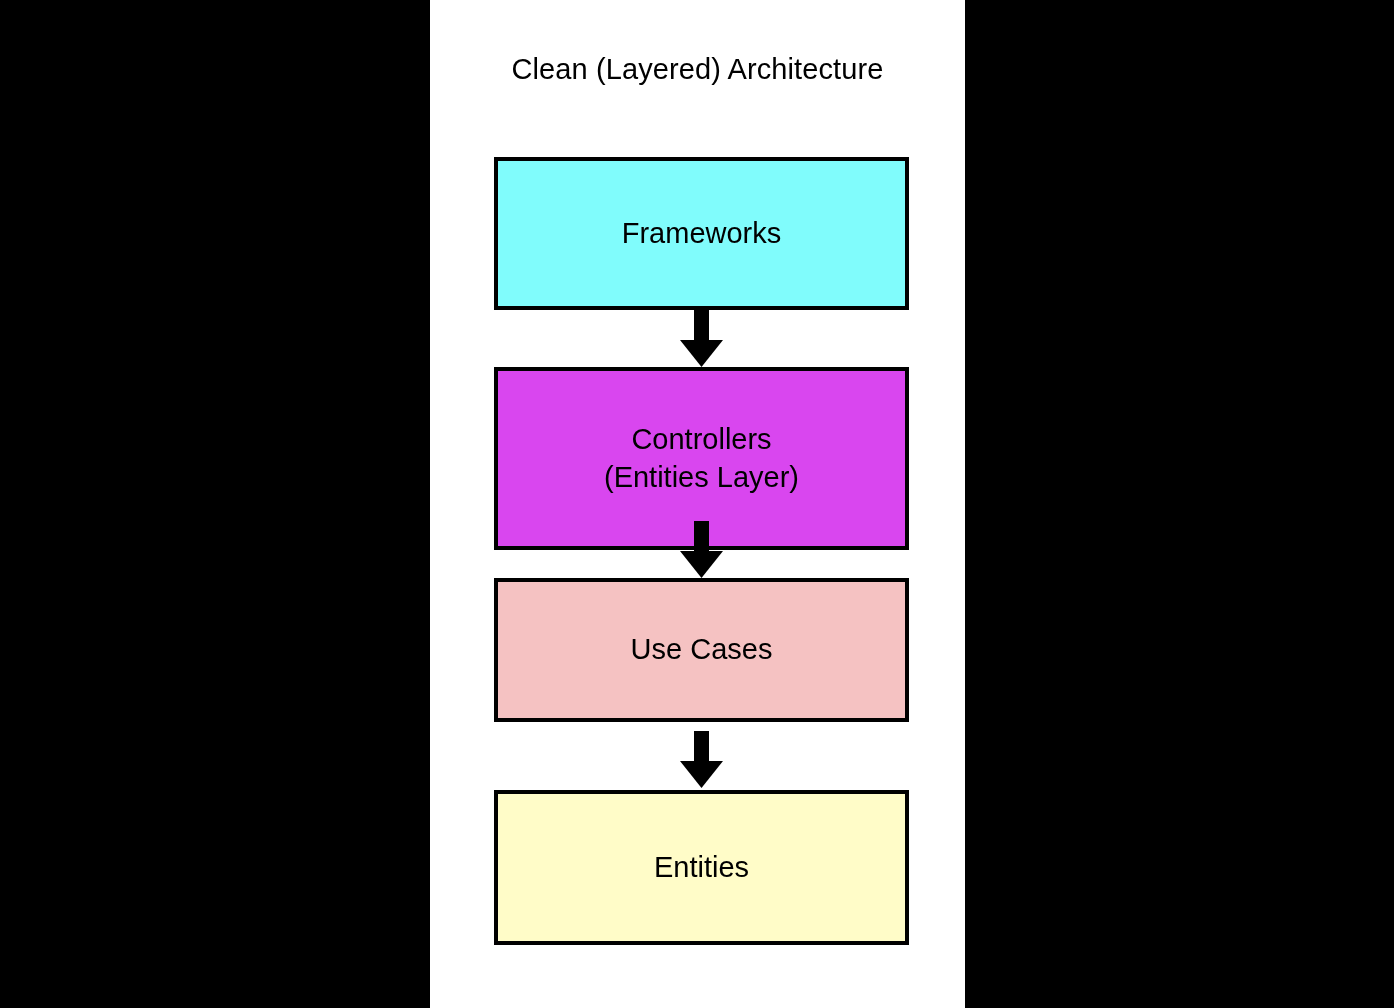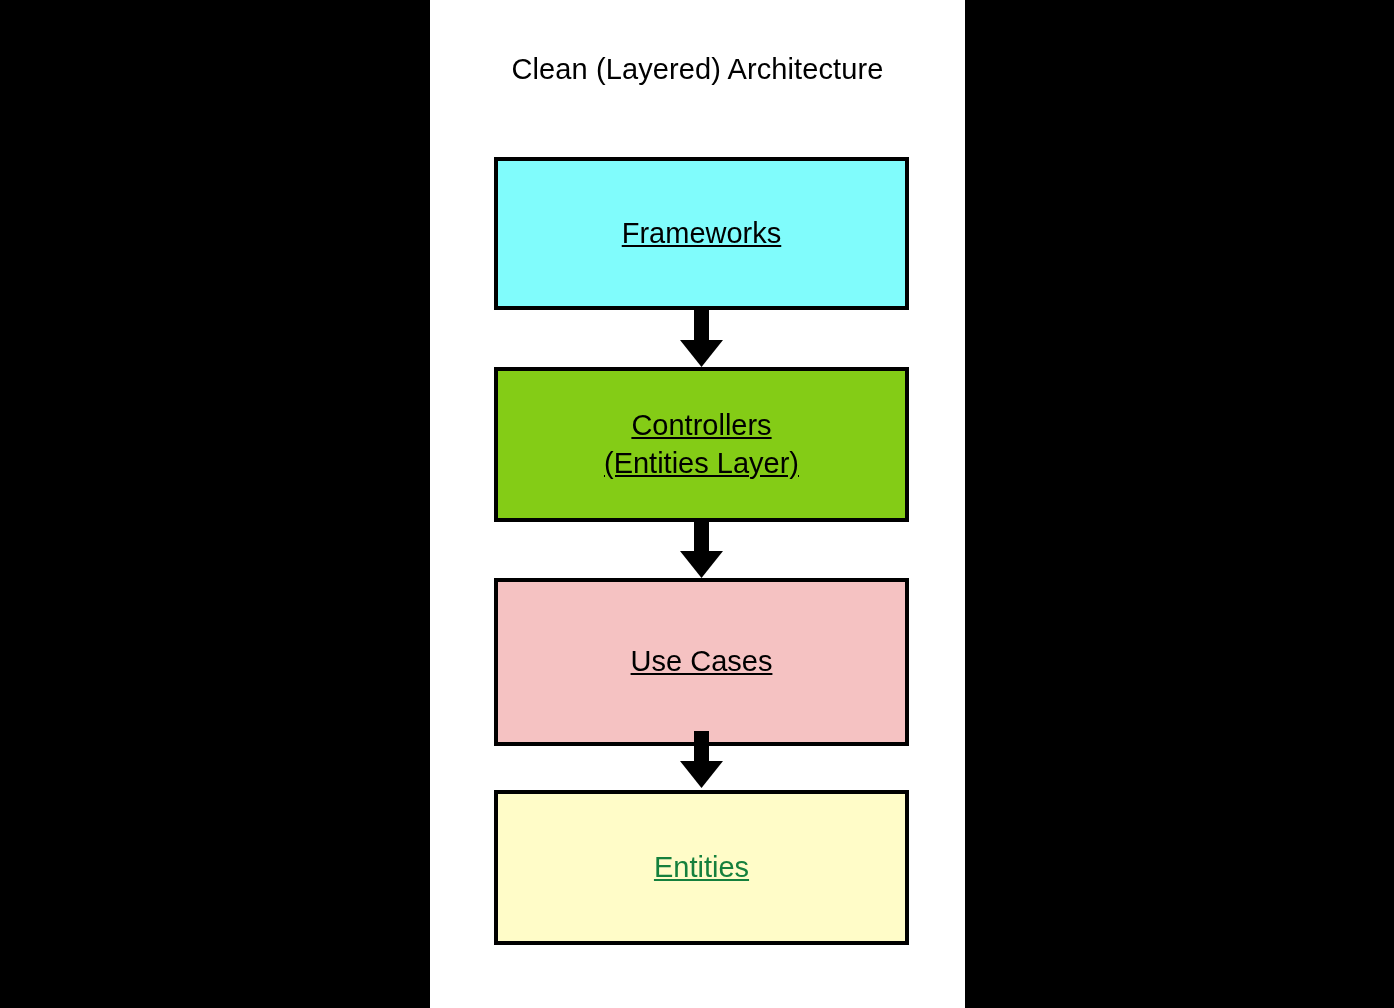--- a/index.html
+++ b/index.html
@@ -44,21 +44,20 @@
     position: absolute;
     left: 64px;          
     width: 415px;
     box-sizing: border-box;
     border: 4px solid #000000;
     display: flex;
     flex-direction: column;
     align-items: center;
     justify-content: center;
     color: #000000;
-    text-decoration: underline;
   }
   .layer-line {
     font-size: 29px;
     line-height: 1.28;
     text-align: center;
     white-space: nowrap;
   }
   .arrow {
     position: absolute;
     left: 0;
@@ -84,41 +83,41 @@
       <div class="layer-line">Frameworks</div>
     </div>
 
     <div class="arrow" id="arrow-0" style="top: 310px;">
       <svg viewBox="0 0 535 57" xmlns="http://www.w3.org/2000/svg">
         <rect x="264" y="0" width="15" height="36" fill="#000000"></rect>
         <polygon points="250,30 293,30 271.5,57" fill="#000000"></polygon>
       </svg>
     </div>
 
-    <div class="layer-box" id="box-1" style="top: 367px; height: 155px; background: #84cc16; border-color: rgb(0, 0, 0); color: rgb(0, 0, 0);">
+    <div class="layer-box" id="box-1" style="top: 367px; height: 183px; background: #d946ef; border-color: rgb(0, 0, 0); color: rgb(0, 0, 0);">
       <div class="layer-line">Controllers</div>
       <div class="layer-line">(Entities Layer)</div>
     </div>
 
     <div class="arrow" id="arrow-1" style="top: 521px;">
       <svg viewBox="0 0 535 57" xmlns="http://www.w3.org/2000/svg">
         <rect x="264" y="0" width="15" height="36" fill="#000000"></rect>
         <polygon points="250,30 293,30 271.5,57" fill="#000000"></polygon>
       </svg>
     </div>
 
-    <div class="layer-box" id="box-2" style="top: 578px; height: 168px; background: rgb(245, 194, 194); border-color: rgb(0, 0, 0); color: rgb(0, 0, 0);">
+    <div class="layer-box" id="box-2" style="top: 578px; height: 144px; background: rgb(245, 194, 194); border-color: rgb(0, 0, 0); color: rgb(0, 0, 0);">
       <div class="layer-line">Use Cases</div>
     </div>
 
     <div class="arrow" id="arrow-2" style="top: 731px;">
       <svg viewBox="0 0 535 57" xmlns="http://www.w3.org/2000/svg">
         <rect x="264" y="0" width="15" height="36" fill="#000000"></rect>
         <polygon points="250,30 293,30 271.5,57" fill="#000000"></polygon>
       </svg>
     </div>
 
-    <div class="layer-box" id="box-3" style="top: 790px; height: 155px; background: rgb(255, 252, 200); border-color: rgb(0, 0, 0); color: #15803d;">
+    <div class="layer-box" id="box-3" style="top: 790px; height: 155px; background: rgb(255, 252, 200); border-color: rgb(0, 0, 0); color: #000000;">
       <div class="layer-line">Entities</div>
     </div>
 
   </div>
 </div>
 
 </body></html>

